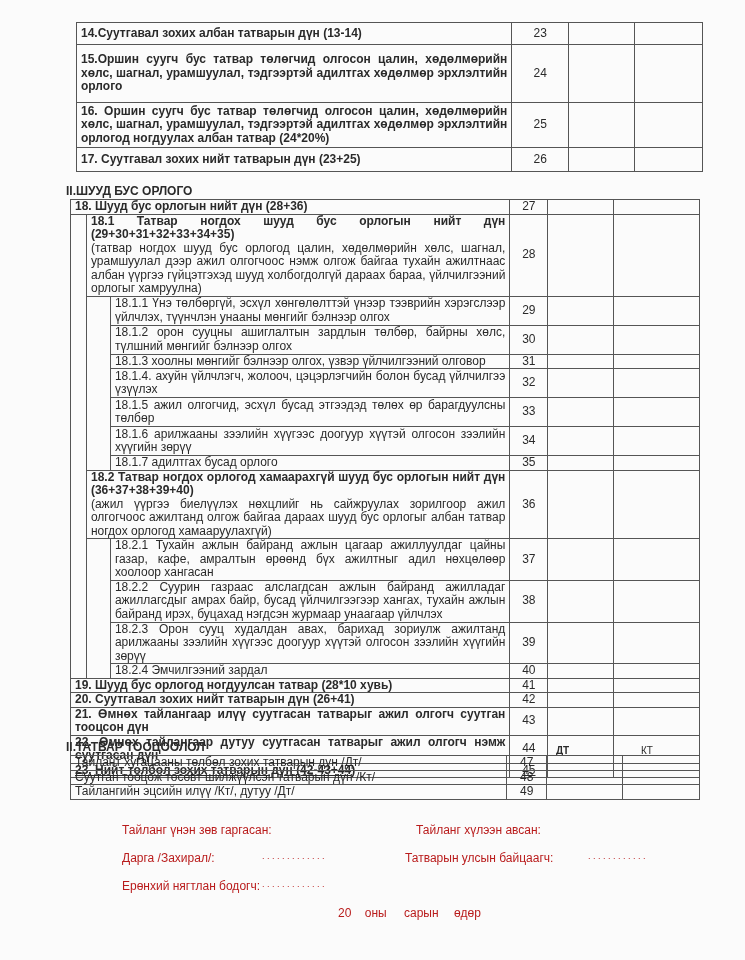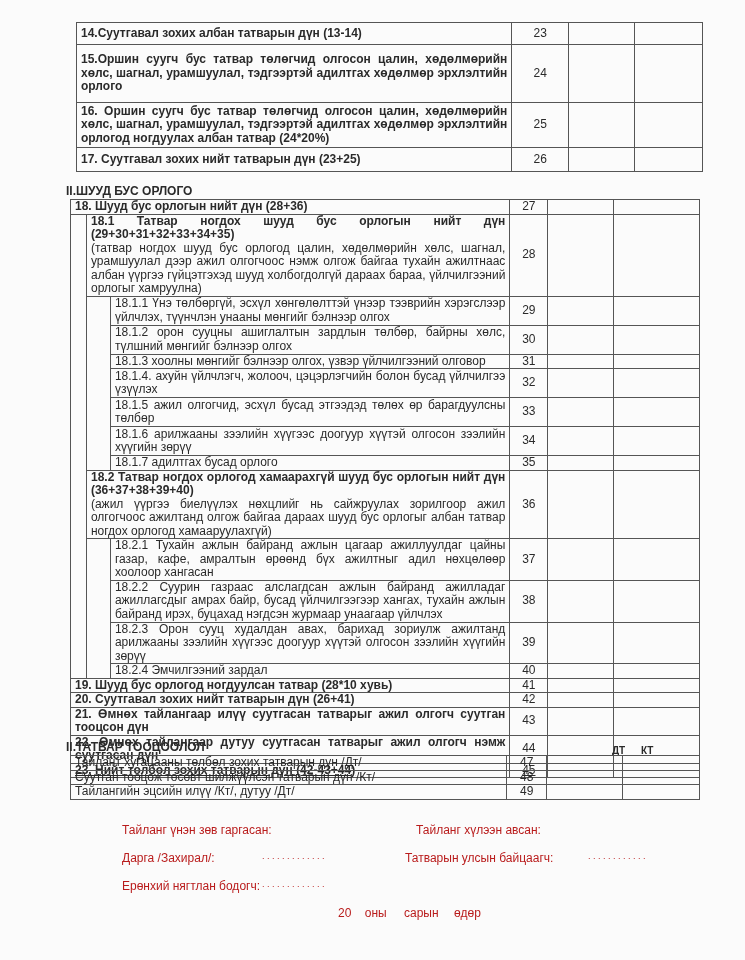--- a/index.html
+++ b/index.html
@@ -193,22 +193,22 @@
   <tr style="height:13px;text-decoration:underline;">
     <td colspan="3" class="b">23. Нийт төлбөл зохих татварын дүн (42-43+44)</td>
     <td class="num">45</td>
     <td class="blank"></td>
     <td class="blank"></td>
   </tr>
 </tbody>
   </table>
 
 <div class="abs sec-title" style="left:66px; top:740px;">II.ТАТВАР ТООЦООЛОЛ</div>
-<div class="abs" style="left:612px; top:745px; font-size:10px; font-weight:bold;">ДТ</div>
-<div class="abs" style="left:641px; top:745px; font-size:10px; font-weight:bold;">КТ</div>
+<div class="abs" style="left:556px; top:745px; font-size:10px; font-weight:bold;">ДТ</div>
+<div class="abs" style="left:641px; top:745px; font-size:10px; font-weight:normal;">КТ</div>
 
 <table style="left:70px; top:755px; width:630px;">
   <colgroup>
       <col style="width:437px">
       <col style="width:40px">
       <col style="width:76px">
       <col style="width:77px">
     </colgroup>
   <tbody>
   <tr style="height:13px;">

